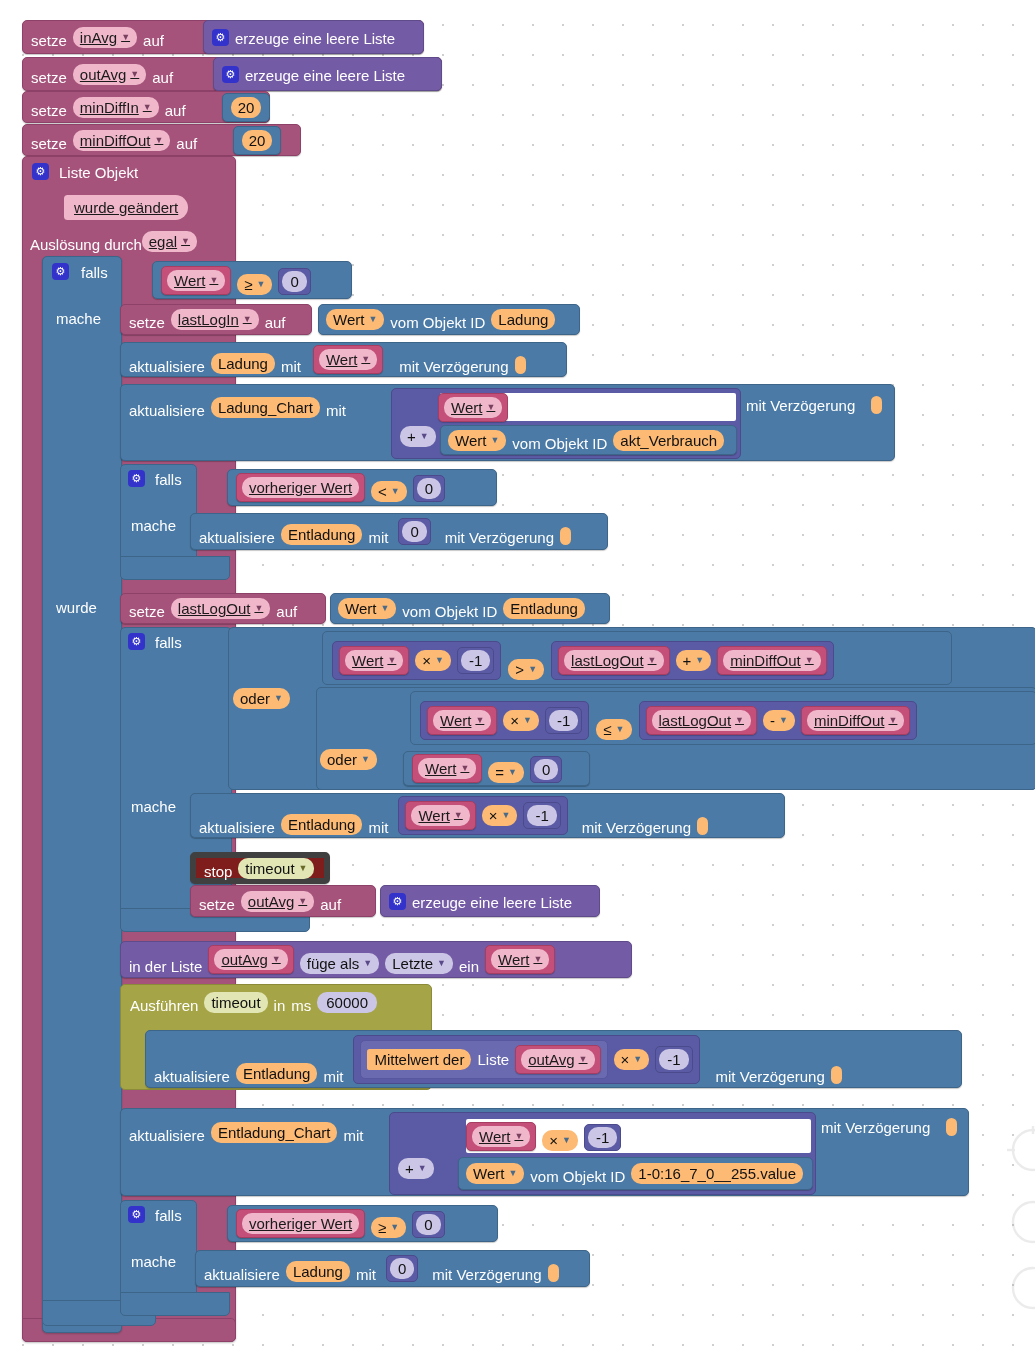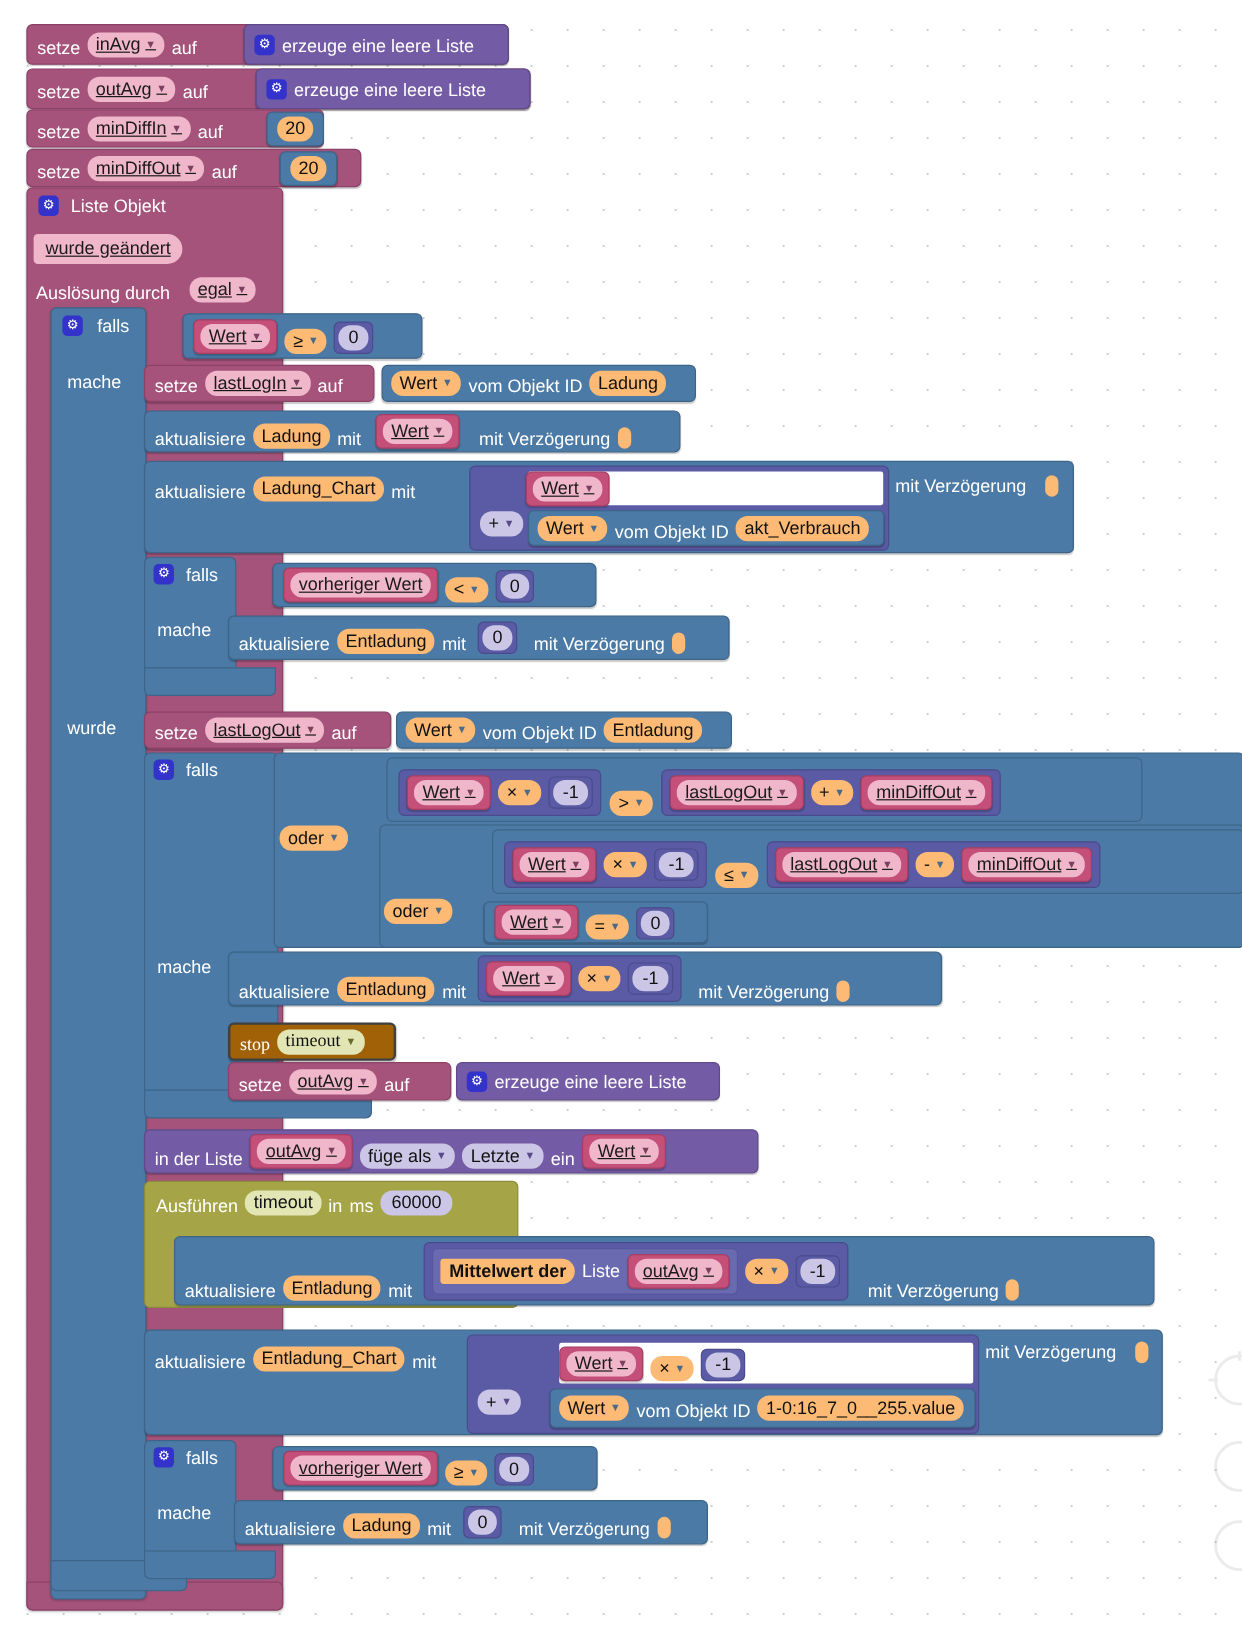--- a/index.html
+++ b/index.html
@@ -20,21 +20,21 @@
   
   .blk{position:absolute;box-sizing:border-box;border-radius:5px;
        box-shadow:0 1px 1px rgba(0,0,0,.22);display:flex;align-items:center;}
   .row{display:flex;align-items:flex-end;gap:6px;white-space:nowrap;}
   .lbl{color:#fff;font-size:15px;line-height:1;}
 
   
   .c-var  {background:#a5537a;border:1px solid #8e4168;}
   .c-ctrl {background:#4a7aa5;border:1px solid #3d6589;}      
   .c-list {background:#745ba5;border:1px solid #5f4a8a;}      
-  .c-time {background:#a16207;border:2px solid #404040;font-family:Liberation Serif, serif;}      
+  .c-time {background:#7f1d1d;border:6px solid #404040;}      
   .c-logic{background:#4a7aa5;border:1px solid #3d6589;}
 
   
   .fld{display:inline-flex;align-items:center;gap:4px;border-radius:10px;
        padding:3px 7px;font-size:15px;line-height:1;color:#111;white-space:nowrap;}
   .fld-light {background:#fdba74;}
   .fld-pink  {background:#f0b7cb;color:#1a1a1a;text-decoration:underline;}
   .fld-white {background:#f2f6fa;}
   .fld-olive {background:#e1e6b4;}
   .fld-lav   {background:#ccc6e6;}
@@ -134,24 +134,24 @@
   <div style="position:absolute;left:22px;top:1318px;width:212px;height:22px;
               background:#a5537a;border:1px solid #8e4168;border-radius:0 5px 5px 5px;"></div>
 
   <div class="row" style="position:absolute;left:32px;top:163px;gap:10px;">
     <span class="gear">⚙</span>
     <span class="lbl">Liste Objekt</span>
   </div>
 
 
   <div style="position:absolute;left:28px;top:195px;">
-    <span class="fld fld-pink" style="padding:5px 10px;border-radius:4px 14px 14px 4px;">wurde geändert</span>
-  </div>
-
-  <div class="row" style="position:absolute;left:30px;top:231px;gap:16px;">
+    <span class="fld fld-pink" style="padding:5px 10px;border-radius:4px 14px 14px 4px;margin-left:36px;">wurde geändert</span>
+  </div>
+
+  <div class="row" style="position:absolute;left:30px;top:231px;gap:0;">
     <span class="lbl">Auslösung durch</span>
     <span class="fld fld-pink">
       <span>egal</span>
       <span class="caret">▼</span>
     </span>
   </div>
 
   <div style="position:absolute;left:42px;top:256px;width:78px;height:1075px;
               background:#4a7aa5;border:1px solid #3d6589;border-radius:5px;
               box-shadow:0 1px 2px rgba(0,0,0,.2);"></div>
@@ -541,21 +541,21 @@
     <span class="fld fld-lav" style="padding:3px 9px;">60000</span>
   </div>
 
   <div class="blk c-ctrl" style="left:145px;top:1030px;width:817px;height:58px;padding:0 8px;">
     <div class="row">
       <span class="lbl">aktualisiere</span>
       <span class="fld fld-light">Entladung</span>
       <span class="lbl">mit</span>
       <span class="slot" style="margin-left:4px;">
         <span class="slot" style="background:#6a6ab0;border-color:#5757a0;">
-          <span class="fld fld-light" style="border-radius:3px 12px 12px 3px;font-weight:bold;">Mittelwert der</span>
+          <span class="fld fld-light" style="border-radius:3px 12px 12px 3px;">Mittelwert der</span>
           <span class="lbl">Liste</span>
           <span class="pill">
             <span class="fld fld-pink">
               <span>outAvg</span>
               <span class="caret">▼</span>
             </span>
           </span>
         </span>
         <span class="fld fld-light">
           <span>×</span>

